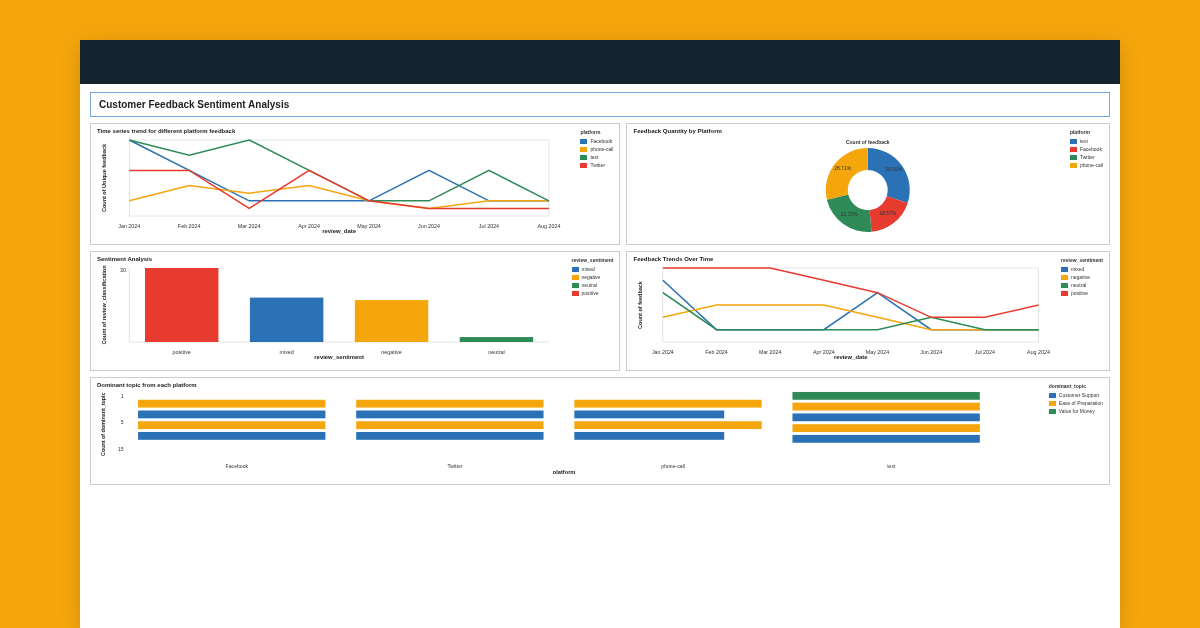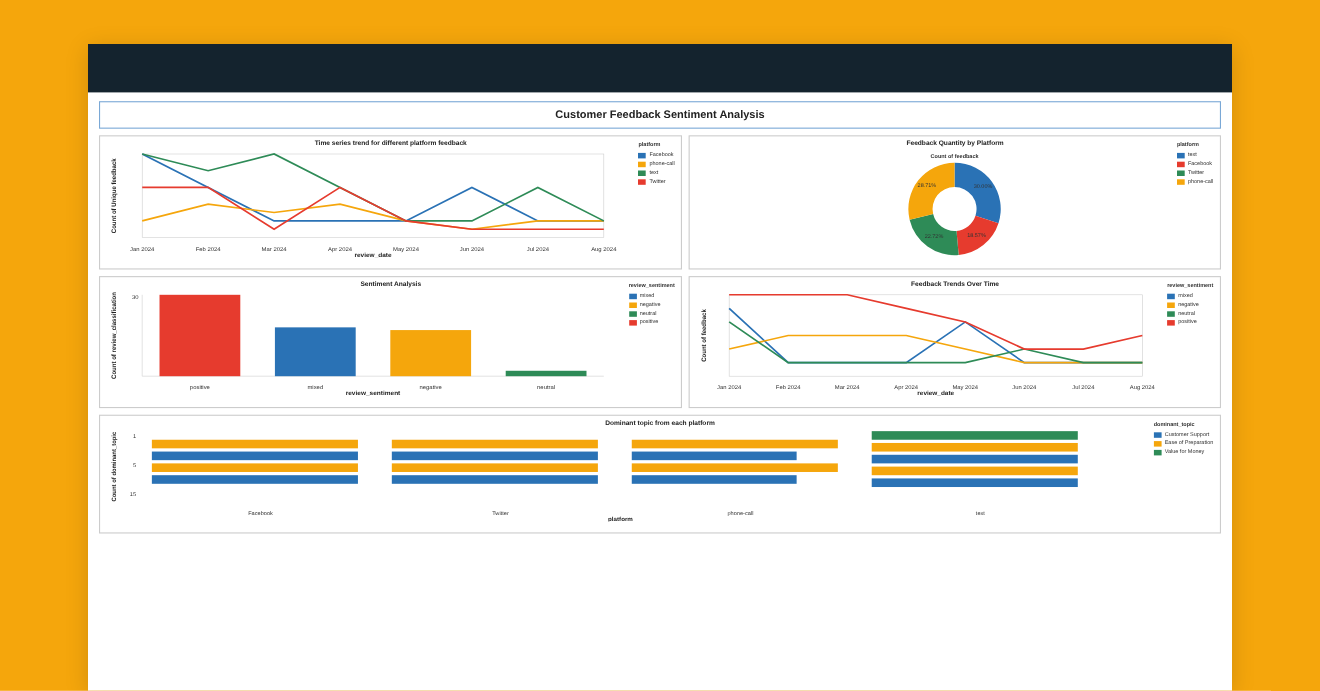--- a/index.html
+++ b/index.html
@@ -18,21 +18,20 @@
     box-shadow: 0 4px 20px rgba(0,0,0,0.15);
     overflow: hidden;
   }
   .topbar {
     background: #14232e;
     height: 44px;
     width: 100%;
   }
   .content {
     padding: 8px 10px;
-    text-align: center;
   }
   .title-box {
     border: 1px solid #7aa8d6;
     padding: 6px 8px;
     margin-bottom: 6px;
   }
   .title-box h2 {
     font-size: 10px;
     font-weight: bold;
     color: #222;

